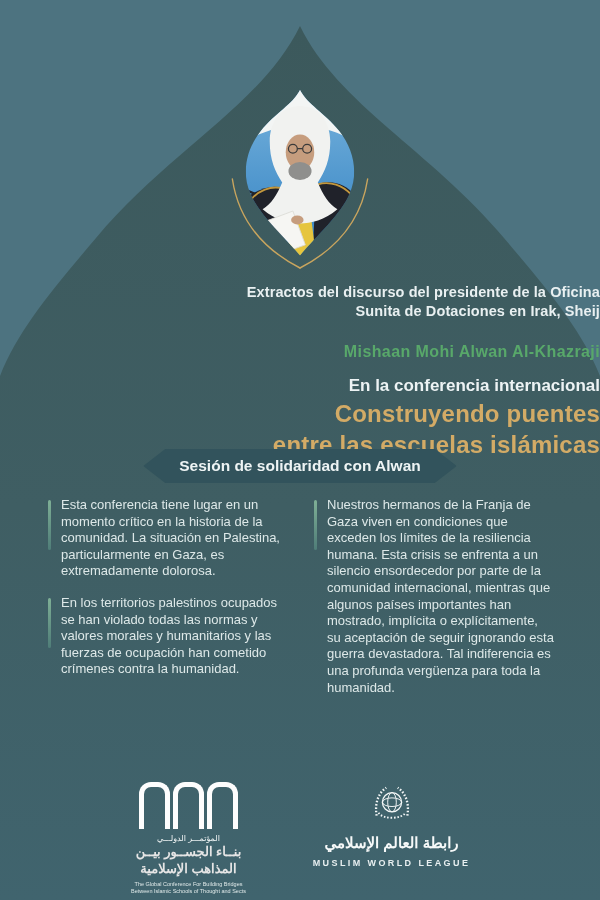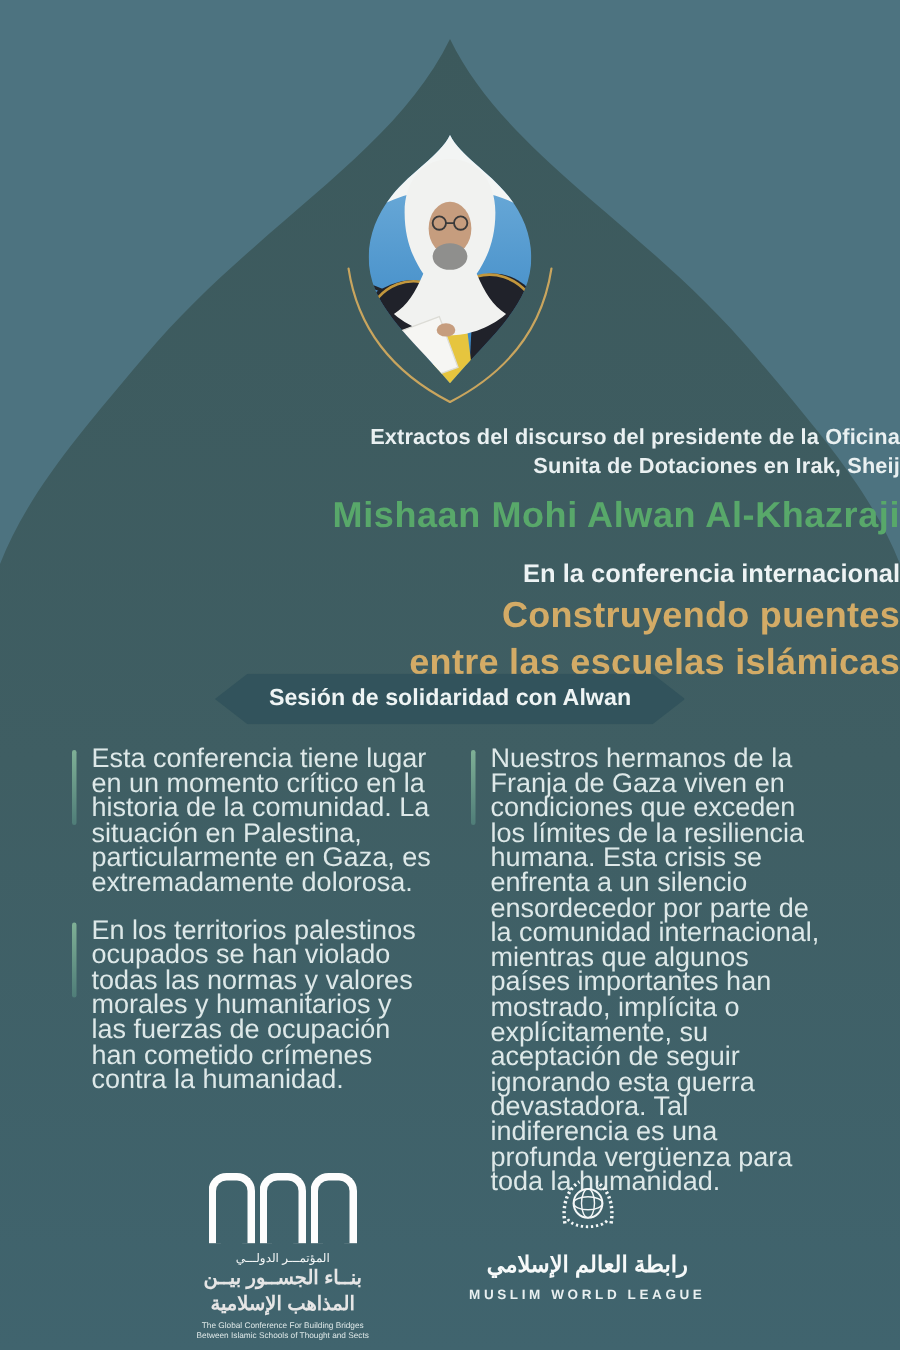--- a/index.html
+++ b/index.html
@@ -21,39 +21,39 @@
     -webkit-font-smoothing:antialiased;
   }
   .poster{position:relative;width:600px;height:900px;}
   .dome-svg{position:absolute;left:0;top:0;width:600px;height:900px;display:block;}
 
   .photo-wrap{position:absolute;left:211px;top:84px;width:178px;height:190px;}
   .photo-wrap svg{display:block;width:100%;height:100%;}
 
   .header-text{position:absolute;top:283px;left:0;width:600px;text-align:right;color:var(--text-light);}
   .intro-line{font-size:14.5px;font-weight:bold;line-height:19px;color:#e9f0f1;letter-spacing:.1px;}
-  .speaker-name{margin-top:9px;font-size:24px;font-weight:bold;color:var(--accent-green);letter-spacing:.4px;}
+  .speaker-name{margin-top:22px;font-size:16px;font-weight:bold;color:var(--accent-green);letter-spacing:.4px;}
   .conf-label{margin-top:15px;font-size:17px;font-weight:bold;color:#edf3f4;}
   .conf-title{margin-top:5px;font-size:24px;font-weight:bold;line-height:26px;color:var(--accent-gold);letter-spacing:.2px;padding-left:34px;}
 
   .badge{
     position:absolute;top:449px;left:50%;transform:translateX(-50%);
     background:var(--badge-background);
     color:#eef4f4;font-size:15.5px;font-weight:bold;
     padding:8px 36px;white-space:nowrap;
     clip-path:polygon(0 50%, 7% 0, 93% 0, 100% 50%, 93% 100%, 7% 100%);
   }
 
   .columns{position:absolute;top:497px;left:48px;width:506px;display:flex;gap:26px;}
   .col{flex:1;min-width:0;}
   .para{display:flex;align-items:flex-start;margin-bottom:15px;}
   .para:last-child{margin-bottom:0;}
   .vbar{flex:none;width:3px;height:50px;margin-top:3px;border-radius:2px;
         background:linear-gradient(var(--bar-green),#4f7d78);}
-  .ptext{margin-left:10px;font-size:18px;line-height:16.6px;color:#dde8e8;}
+  .ptext{margin-left:10px;font-size:13px;line-height:16.6px;color:#dde8e8;}
 
   .full-para{position:absolute;top:697px;left:48px;width:512px;display:flex;align-items:flex-start;}
   .full-para .vbar{height:54px;margin-top:2px;}
   .full-para .ptext{font-size:13.4px;line-height:17px;}
 
   .footer{position:absolute;top:783px;left:0;width:600px;display:flex;justify-content:center;align-items:flex-start;gap:33px;color:#fff;}
   .logo-block{text-align:center;}
   .arches{display:flex;justify-content:center;align-items:flex-end;gap:3px;height:46px;}
   .arch{display:block;width:21px;height:42px;border:5px solid #fdfdfd;border-bottom:none;border-radius:12px 12px 0 0;}
   .logo-ar-small{margin-top:6px;font-size:8px;line-height:1.1;color:#f2f6f6;}

